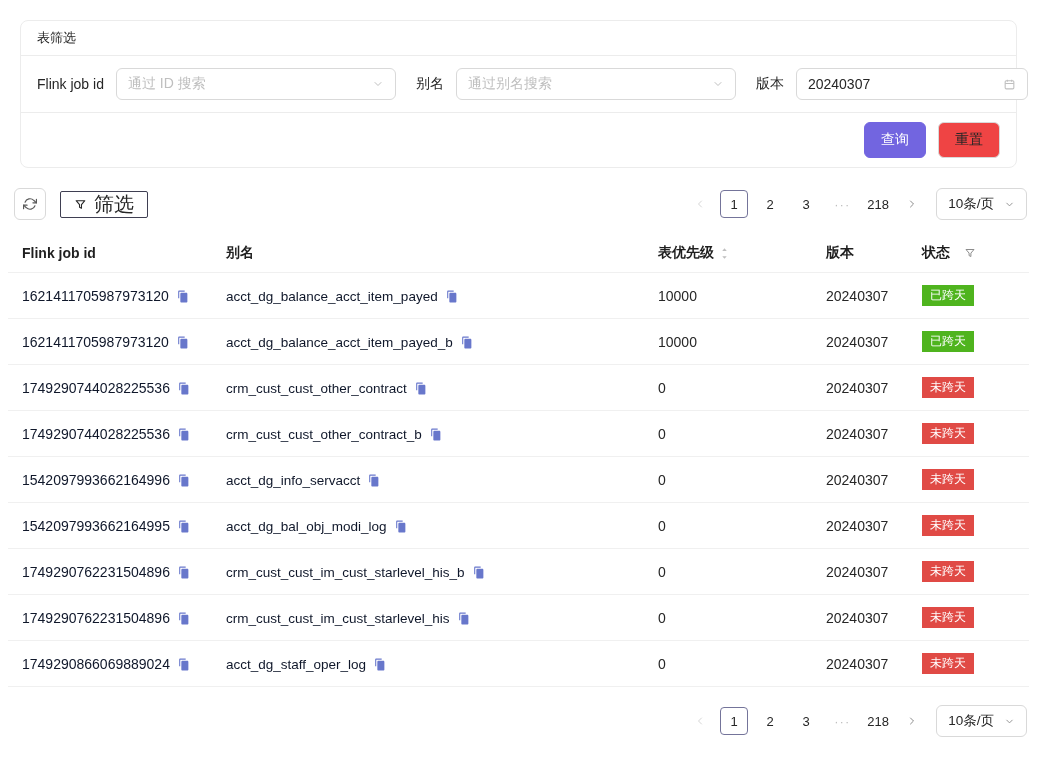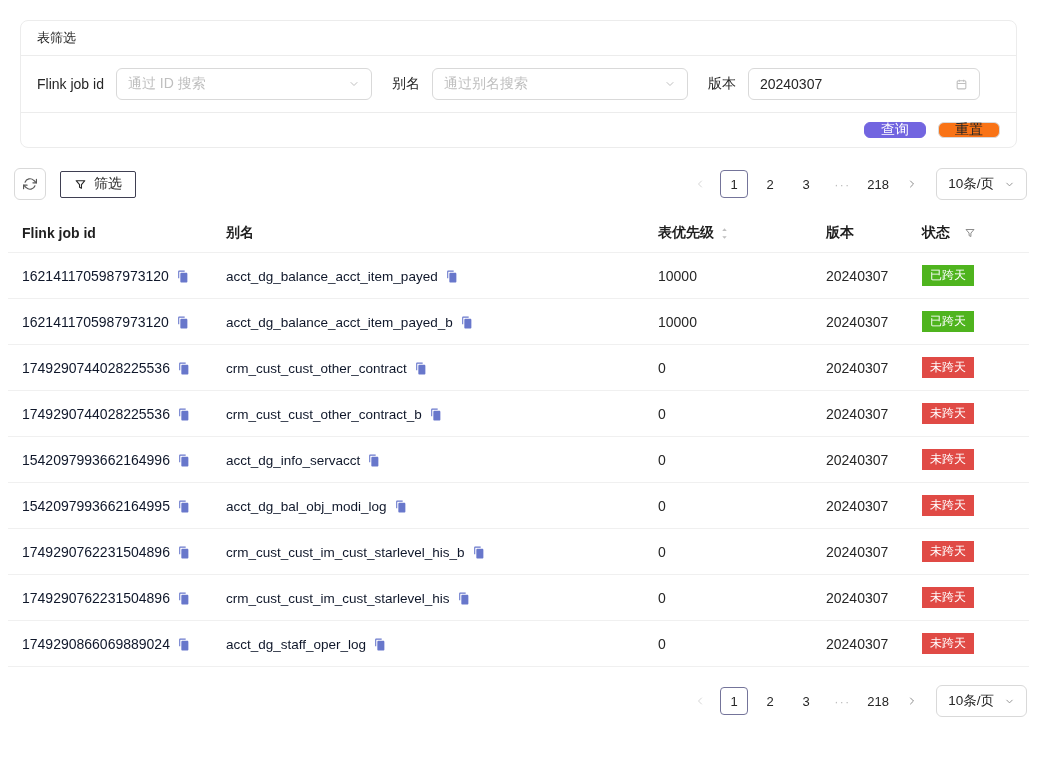--- a/index.html
+++ b/index.html
@@ -8,36 +8,36 @@
   svg{display:block}
   .ic{flex:0 0 auto}
 
   
   .card{margin:20px;border:1px solid #ececec;border-radius:8px;background:#fff}
   .card-title{padding:8px 16px;font-size:13px;color:#1f1f1f;border-bottom:1px solid #ececec}
   .card-filters{display:flex;align-items:center;padding:12px 16px;border-bottom:1px solid #ececec}
   .field{display:flex;align-items:center}
   .field + .field{margin-left:20px}
   .field-label{margin-right:12px;white-space:nowrap;color:#262626}
-  .select{width:256px;height:32px;border:1px solid #d9d9d9;border-radius:6px;display:flex;align-items:center;justify-content:space-between;padding:0 11px;background:#fff;cursor:pointer}
+  .select{width:280px;height:32px;border:1px solid #d9d9d9;border-radius:6px;display:flex;align-items:center;justify-content:space-between;padding:0 11px;background:#fff;cursor:pointer}
   .select .ph{color:#bfbfbf;font-size:14px;overflow:hidden;white-space:nowrap}
   .select-arrow{color:#bfbfbf}
   .date-input{width:232px;height:32px;border:1px solid #d9d9d9;border-radius:6px;display:flex;align-items:center;justify-content:space-between;padding:0 11px;background:#fff}
   .date-input input{border:none;outline:none;font:inherit;color:#262626;width:176px;background:transparent}
   .date-icon{color:#bfbfbf}
   .card-actions{display:flex;justify-content:flex-end;gap:12px;padding:9px 16px}
-  .btn{height:16px;padding:0 16px;border-radius:6px;font-size:14px;display:inline-flex;align-items:center;cursor:pointer}
+  .btn{height:36px;padding:0 16px;border-radius:6px;font-size:14px;display:inline-flex;align-items:center;cursor:pointer}
   .btn-primary{background:#7265e0;border:1px solid #7265e0;color:#fff}
-  .btn-default{background:#f97316;border:1px solid #d9d9d9;color:#262626}
+  .btn-default{background:#ef4444;border:1px solid #d9d9d9;color:#262626}
 
   
   .toolbar{display:flex;align-items:center;justify-content:space-between;margin:18px 10px 0 14px}
   .toolbar-left{display:flex;align-items:center;gap:14px}
   .icon-btn{width:32px;height:32px;border:1px solid #d9d9d9;border-radius:6px;background:#fff;display:flex;align-items:center;justify-content:center;color:#595959;cursor:pointer}
-  .filter-btn{height:27px;padding:0 13px;border:1px solid #3f3f52;border-radius:2px;background:#fff;display:flex;align-items:center;gap:7px;color:#262626;cursor:pointer;font-size:14px}
+  .filter-btn{height:27px;padding:0 13px;border:1px solid #3f3f52;border-radius:2px;background:#fff;display:flex;align-items:center;gap:7px;color:#262626;cursor:pointer;font-size:20px}
   .summary{font-size:14px;color:#262626;white-space:nowrap}
   .summary b{font-weight:700}
   .n-blue{color:#2b6de8}
   .n-green{color:#3f9e2f}
   .n-red{color:#df3434}
 
   
   .pager{display:flex;align-items:center;gap:8px}
   .pg-item{min-width:28px;height:28px;display:flex;align-items:center;justify-content:center;border-radius:4px;font-size:13px;color:#262626;cursor:pointer;background:#fff}
   .pg-item.active{border:1px solid #74749a}

